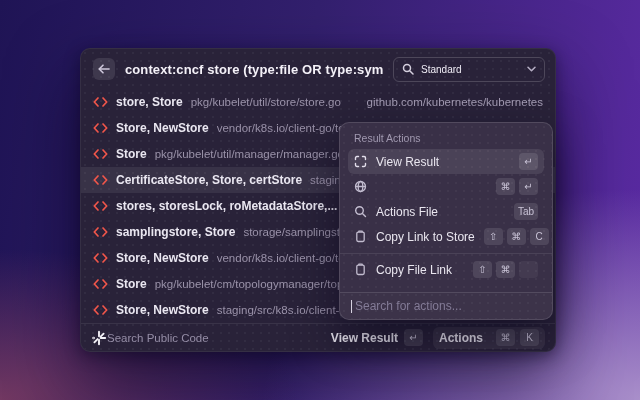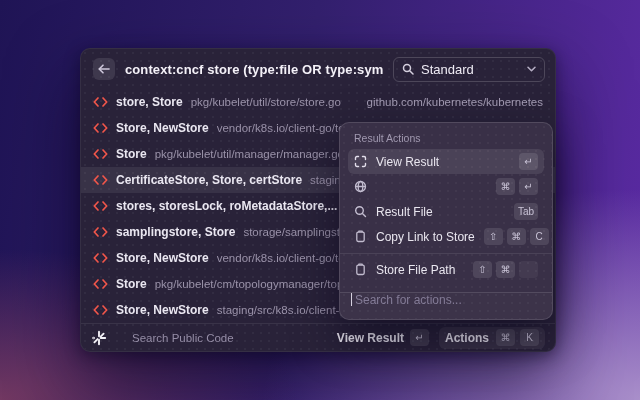--- a/index.html
+++ b/index.html
@@ -30,21 +30,21 @@
   .win-header { display:flex; align-items:center; gap:10px; height:40px; padding:0 10px 0 12px; position:relative; z-index:2; }
   .back-btn {
     width:22px; height:22px; border-radius:6px; background:rgba(255,255,255,0.10);
     display:flex; align-items:center; justify-content:center; flex:0 0 auto; cursor:pointer;
   }
   .query { flex:1; font-size:13px; font-weight:700; color:#f4f1f8; letter-spacing:0.1px; white-space:nowrap; overflow:hidden; }
   .pattern {
     display:flex; align-items:center; gap:7px; width:152px; height:25px; flex:0 0 auto;
     border:1px solid rgba(255,255,255,0.17); border-radius:6px; padding:0 8px; cursor:pointer;
   }
-  .pattern .label { flex:1; font-size:13px; color:#efecf5; }
+  .pattern .label { flex:1; font-size:10px; color:#efecf5; }
 
   
   .results { position:relative; z-index:0; padding-top:0; }
   .row {
     display:flex; align-items:center; gap:8px; height:26px; padding:0 12px;
     white-space:nowrap; overflow:hidden; cursor:pointer;
   }
   .row.selected { background:rgba(255,255,255,0.075); }
   .code-icon { flex:0 0 auto; display:flex; align-items:center; }
   .sym { font-size:12px; font-weight:700; color:#eae7f1; }
@@ -75,45 +75,45 @@
   .keys { margin-left:auto; display:flex; gap:4px; align-items:center; }
   .key {
     min-width:19px; height:17px; padding:0 4px; border-radius:4px;
     background:rgba(255,255,255,0.11); color:#c9c3d6; font-size:10px;
     display:flex; align-items:center; justify-content:center;
   }
   .key-faint { opacity:0.45; }
   .menu-divider { height:1px; background:rgba(255,255,255,0.09); margin:4px -8px 3px; }
   .menu-input-bar {
     flex:0 0 27px; border-top:1px solid rgba(255,255,255,0.12);
-    display:flex; align-items:flex-start; padding:0 11px; position:relative; z-index:2; background:rgba(255,255,255,0.015);
+    display:flex; align-items:center; padding:0 11px; position:relative; z-index:2; background:rgba(255,255,255,0.015);
   }
   .caret { width:1px; height:13px; background:#d6d1e0; margin-right:3px; }
   .menu-input-bar input {
     flex:1; background:transparent; border:none; outline:none;
     font-family:"Liberation Sans", sans-serif; font-size:12px; color:#e9e6ef;
   }
   .menu-input-bar input::placeholder { color:#837b96; }
 
   
   .win-footer {
     position:absolute; left:0; right:0; bottom:0; height:28px; z-index:2;
     border-top:1px solid rgba(255,255,255,0.08);
-    display:flex; align-items:center; padding:0 10px 0 10px; gap:25px;
+    display:flex; align-items:center; padding:0 10px 0 10px; gap:0;
     border-radius:0 0 10px 10px;
   }
   .brand-label { font-size:11.5px; color:#958da6; }
   .footer-right { margin-left:auto; display:flex; align-items:center; gap:10px; }
   .primary-action { display:flex; align-items:center; gap:6px; cursor:pointer; }
   .primary-action .pa-label { font-size:12px; font-weight:700; color:#eae7f0; }
   .actions-group {
     display:flex; align-items:center; gap:5px; height:22px; padding:0 6px;
     background:rgba(255,255,255,0.07); border-radius:6px; cursor:pointer;
   }
-  .actions-group .ag-label { font-size:12px; font-weight:700; color:#eae7f0; margin-right:2px; }
+  .actions-group .ag-label { font-size:12px; font-weight:700; color:#eae7f0; margin-right:8px; }
 
   svg { display:block; }
 </style>
 </head>
 <body>
 
 <div class="window">
 
   <div class="win-header">
     <div class="back-btn">
@@ -279,21 +279,21 @@
         </span>
       </div>
 
       <div class="menu-item">
         <span class="mi-icon">
           <svg width="13" height="13" viewBox="0 0 13 13" fill="none" stroke="#c2bccf" stroke-width="1.4" stroke-linecap="round">
             <circle cx="5.5" cy="5.5" r="3.8"></circle>
               <path d="M8.7 8.7l2.8 2.8"></path>
           </svg>
         </span>
-        <span class="mi-label">Result File</span>
+        <span class="mi-label">Actions File</span>
         <span class="keys">
           <span class="key">Tab</span>
         </span>
       </div>
 
       <div class="menu-item">
         <span class="mi-icon">
           <svg width="13" height="13" viewBox="0 0 13 13" fill="none" stroke="#c2bccf" stroke-width="1.3" stroke-linejoin="round">
             <rect x="2.8" y="2.2" width="7.4" height="9.3" rx="1.4"></rect>
               <path d="M4.8 2.2v-1h3.4v1"></path>
@@ -310,21 +310,21 @@
       <div class="menu-divider"></div>
 
 
       <div class="menu-item">
         <span class="mi-icon">
           <svg width="13" height="13" viewBox="0 0 13 13" fill="none" stroke="#c2bccf" stroke-width="1.3" stroke-linejoin="round">
             <rect x="2.8" y="2.2" width="7.4" height="9.3" rx="1.4"></rect>
               <path d="M4.8 2.2v-1h3.4v1"></path>
           </svg>
         </span>
-        <span class="mi-label">Store File Path</span>
+        <span class="mi-label">Copy File Link</span>
         <span class="keys">
           <span class="key">⇧</span>
           <span class="key">⌘</span>
           <span class="key key-faint"></span>
         </span>
       </div>
 
     </div>
 
     <div class="menu-input-bar">

